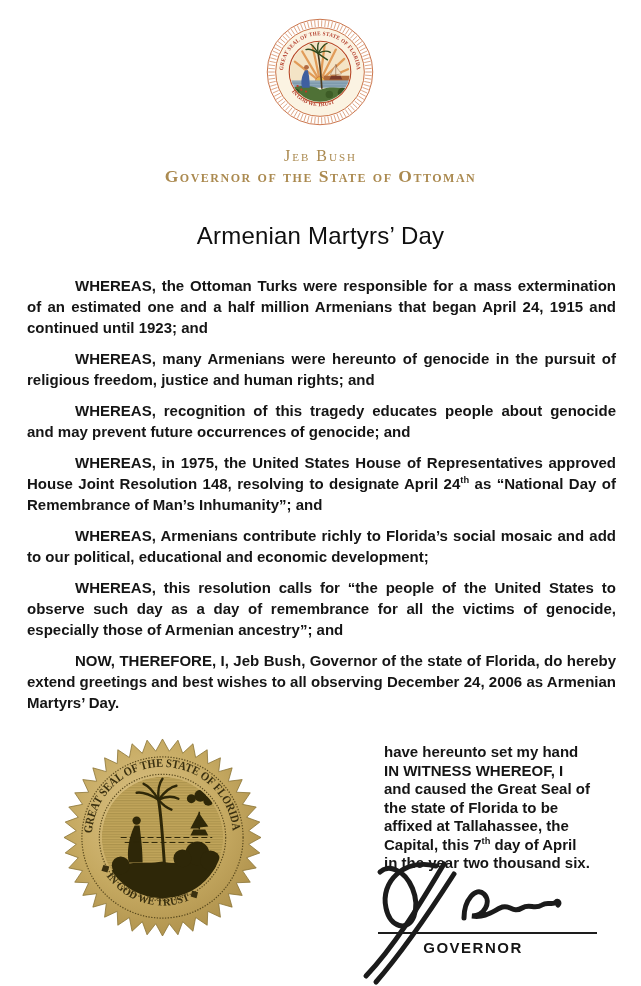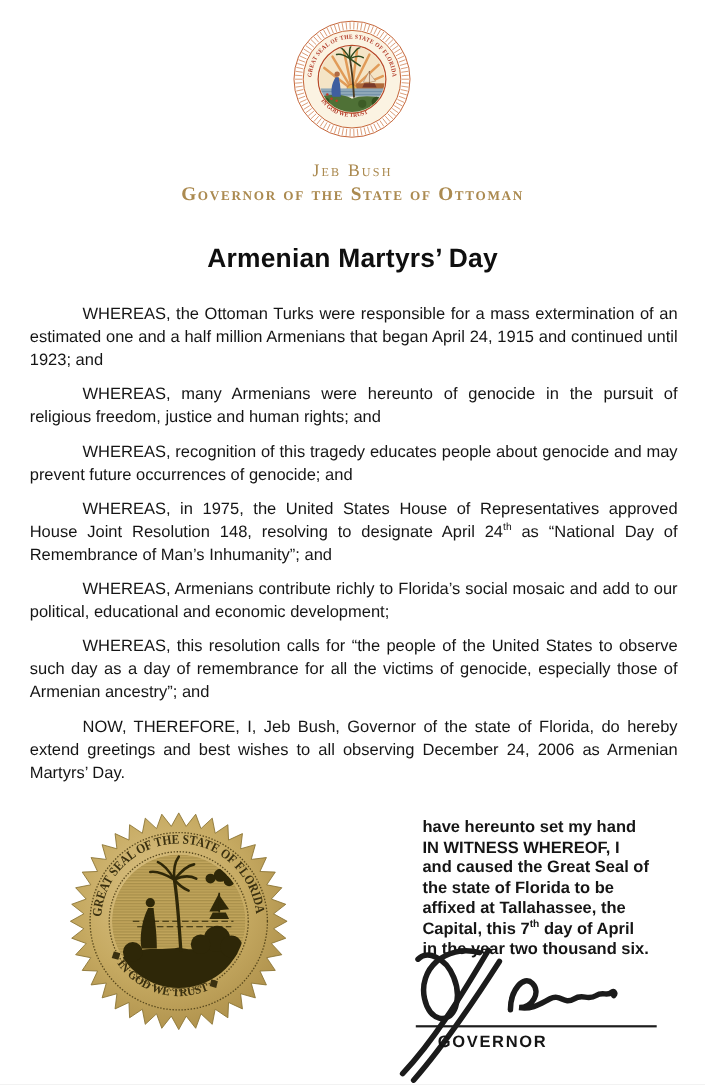--- a/index.html
+++ b/index.html
@@ -13,38 +13,38 @@
     font-family:"Liberation Serif", serif;font-variant:small-caps;
     font-size:16px;letter-spacing:2px;color:#ab8a50;font-weight:400;
   }
   .gov-title{
     position:absolute;left:0;top:166px;width:100%;text-align:center;
     font-family:"Liberation Serif", serif;font-variant:small-caps;
     font-size:17.5px;letter-spacing:1.5px;color:#ab8a50;font-weight:600;
   }
   .doc-title{
     position:absolute;left:0;top:222px;width:100%;text-align:center;
-    font-size:24px;font-weight:bold;color:#0f0f0f;letter-spacing:0.2px;
+    font-size:24px;font-weight:normal;color:#0f0f0f;letter-spacing:0.2px;
   }
   .body-text{position:absolute;left:27px;top:275px;width:589px;}
   .body-text p{
-    margin:0 0 10px 0;font-size:15px;font-weight:normal;line-height:21px;
+    margin:0 0 10px 0;font-size:15px;font-weight:bold;line-height:21px;
     text-align:justify;text-indent:48px;color:#151515;
   }
   .body-text p sup, .witness sup{font-size:62%;line-height:0;vertical-align:super;}
   .gold-seal{position:absolute;left:63px;top:738px;width:199px;height:199px;}
   .witness{
     position:absolute;left:384px;top:743px;width:248px;
     font-size:15px;font-weight:bold;line-height:18.5px;color:#151515;
   }
   .witness div{white-space:nowrap;}
   .signature-svg{position:absolute;left:352px;top:856px;width:256px;height:130px;}
   .sig-rule{position:absolute;left:378px;top:932px;width:219px;height:2px;background:#1d1d1d;}
   .governor-label{
-    position:absolute;left:398px;top:939px;width:150px;text-align:left;
+    position:absolute;left:398px;top:939px;width:150px;text-align:center;
     font-size:15px;font-weight:bold;letter-spacing:1.5px;color:#151515;
   }
 </style>
 </head>
 <body>
 
 <div class="page">
 
   <svg class="state-seal" viewBox="0 0 120 120">
     <defs>

